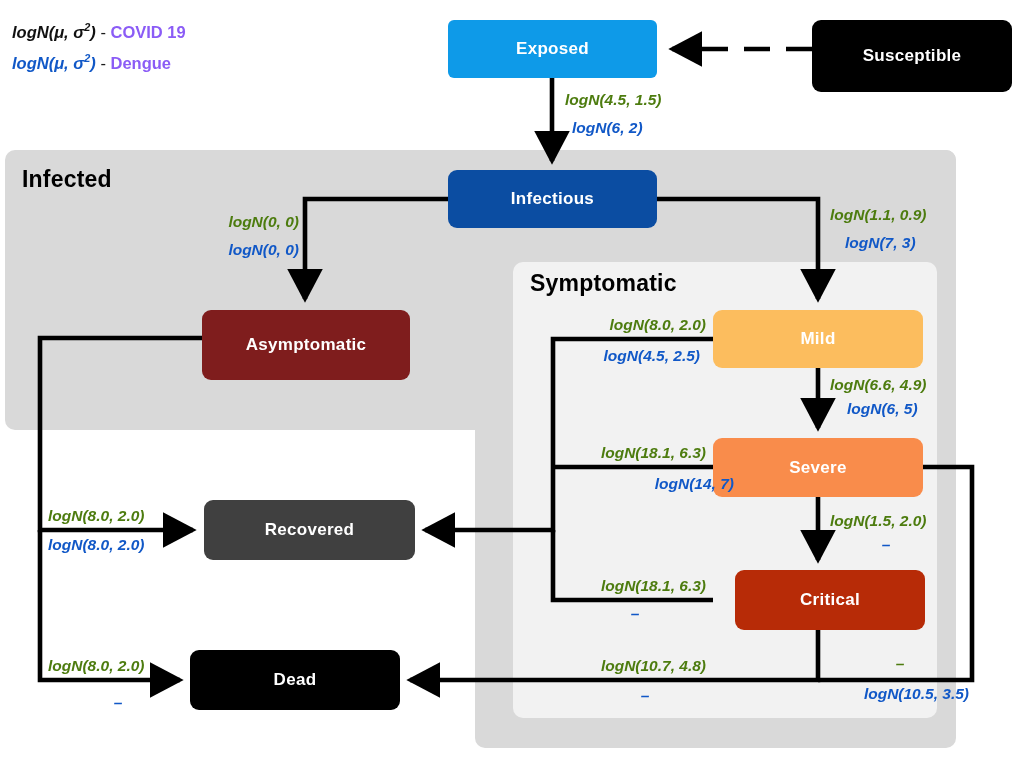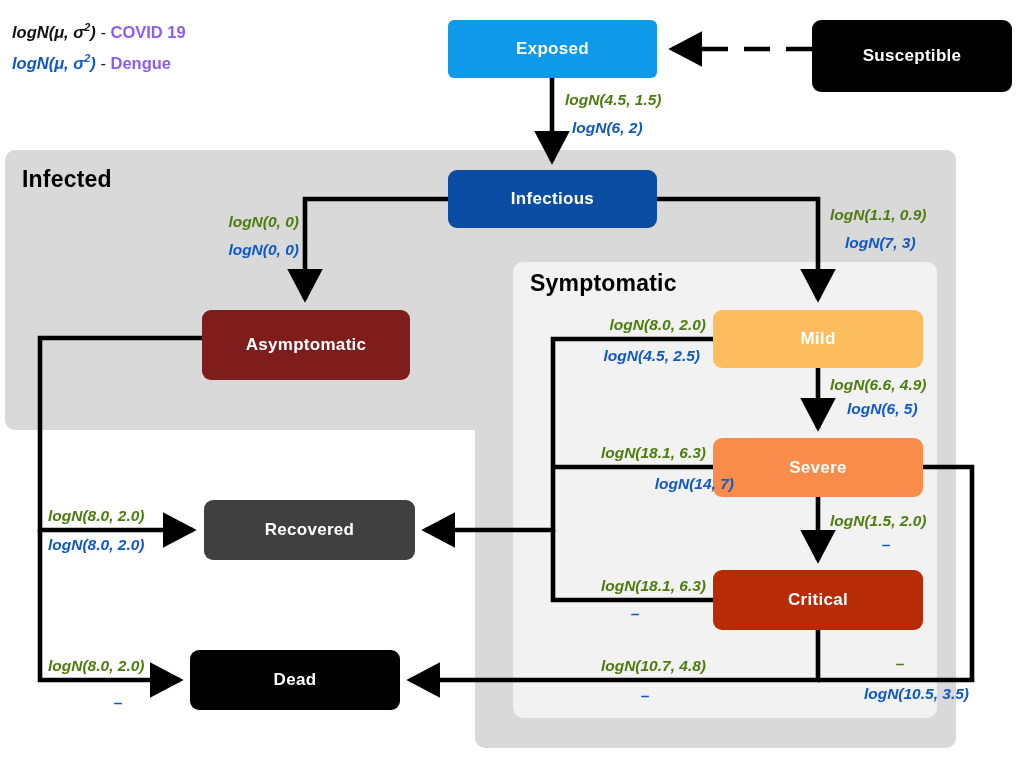--- a/index.html
+++ b/index.html
@@ -117,21 +117,21 @@
   </div>
 
   <div class="node" style="left:713px;top:310px;width:210px;height:58px;background:#fcbd5e;">
     <span>Mild</span>
   </div>
 
   <div class="node" style="left:713px;top:438px;width:210px;height:59px;background:#f98c4b;">
     <span>Severe</span>
   </div>
 
-  <div class="node" style="left:713px;top:570px;width:210px;height:60px;background:#b72b07;">
+  <div class="node" style="left:735px;top:570px;width:190px;height:60px;background:#b72b07;">
     <span>Critical</span>
   </div>
 
   <div class="node" style="left:204px;top:500px;width:211px;height:60px;background:#404040;">
     <span>Recovered</span>
   </div>
 
   <div class="node" style="left:190px;top:650px;width:210px;height:60px;background:#000000;">
     <span>Dead</span>
   </div>

